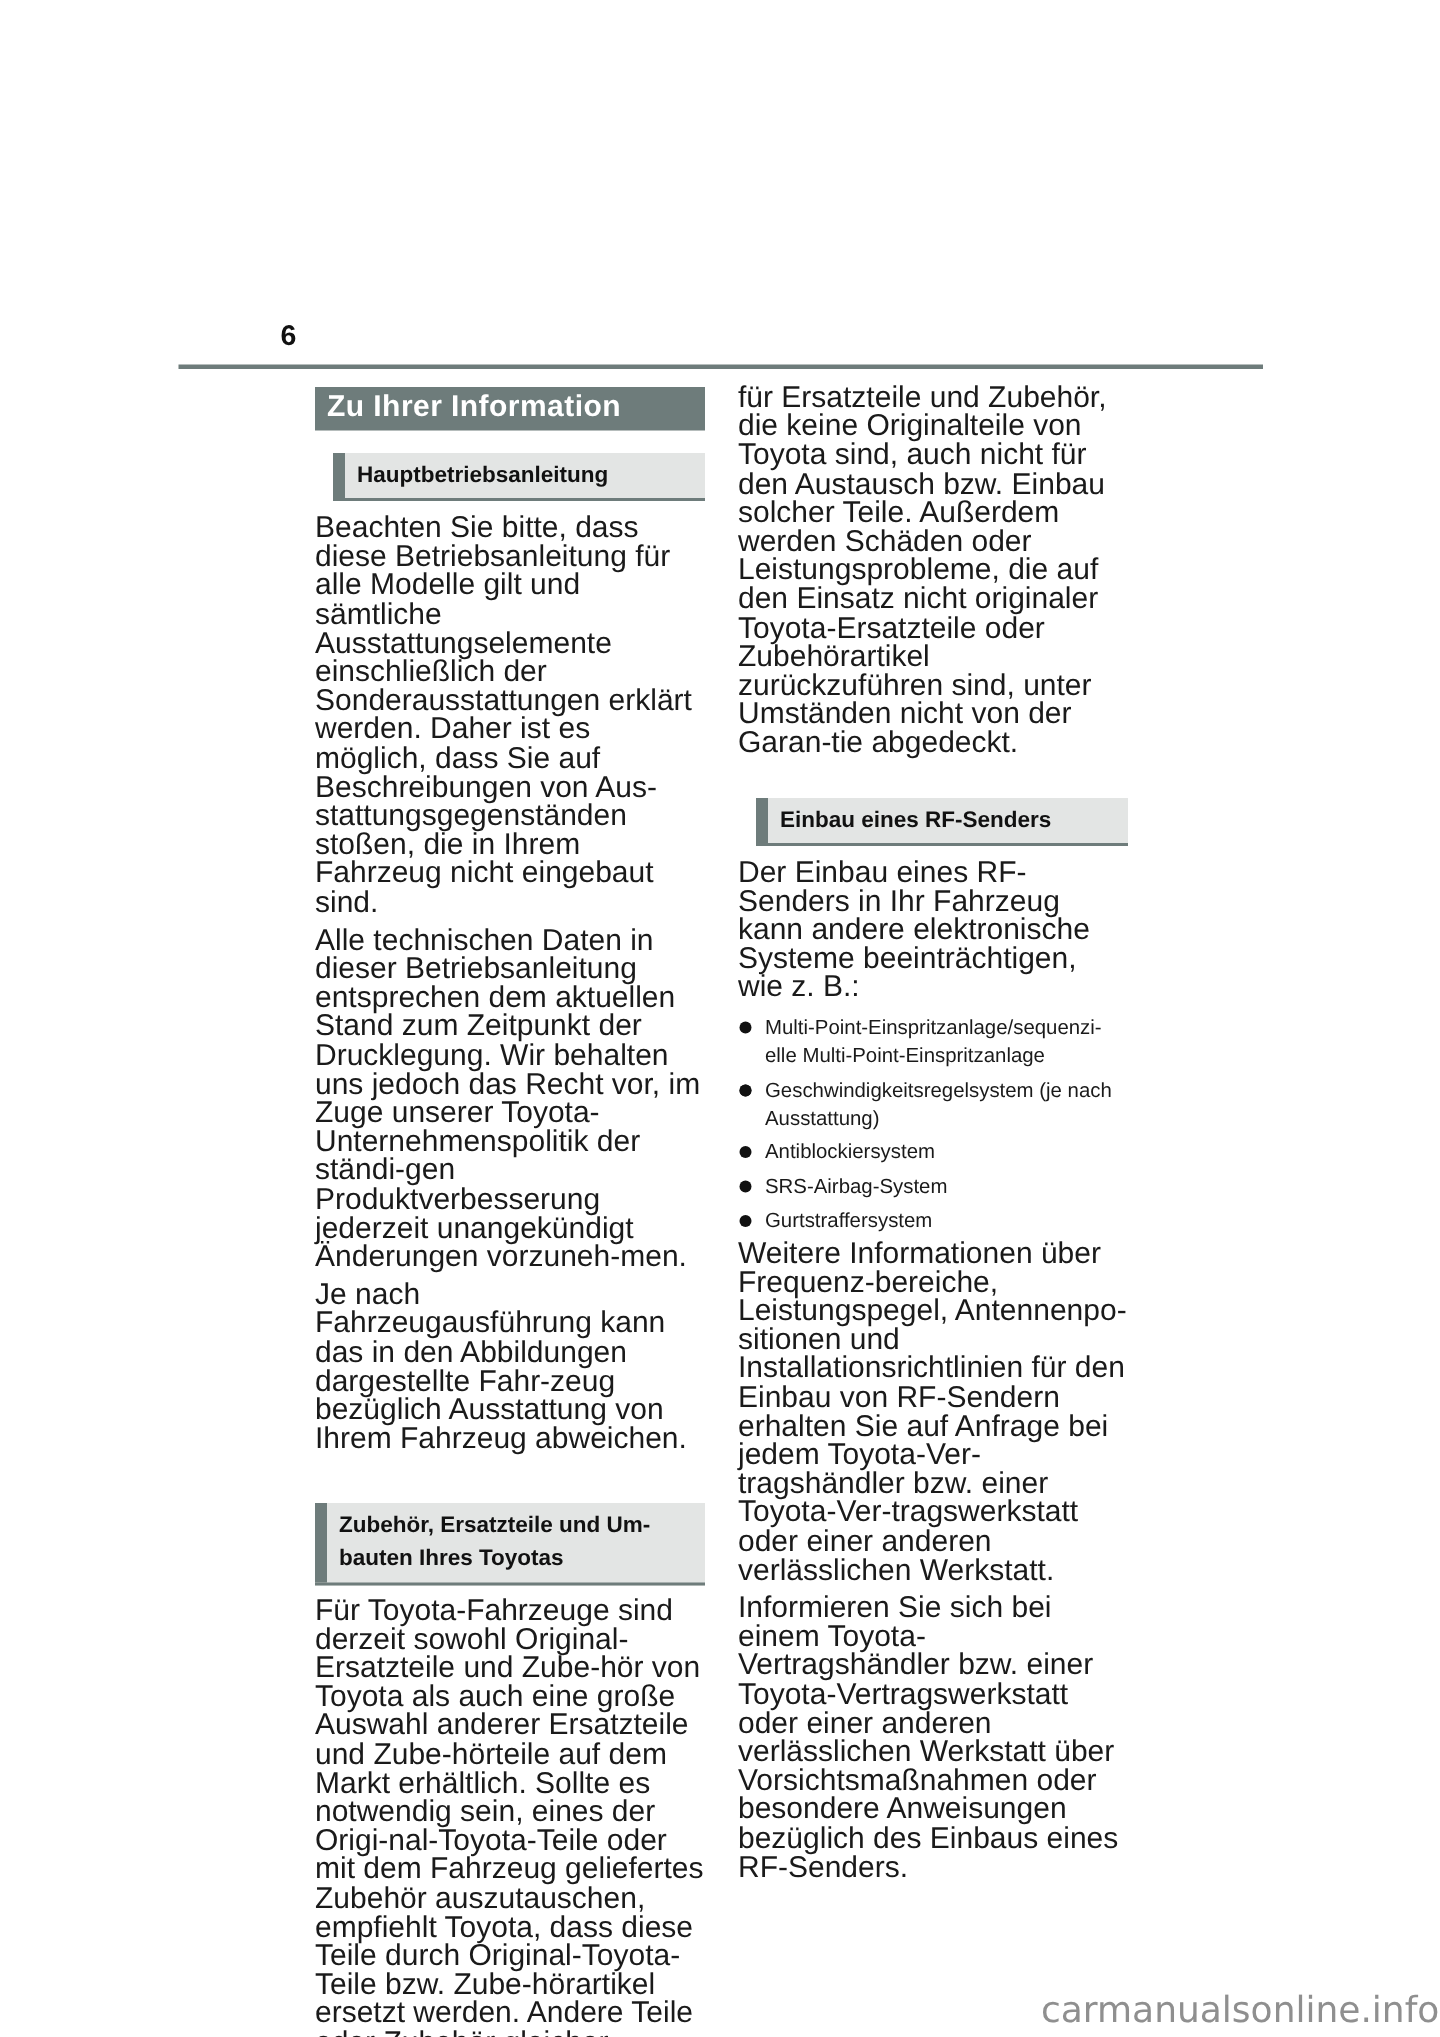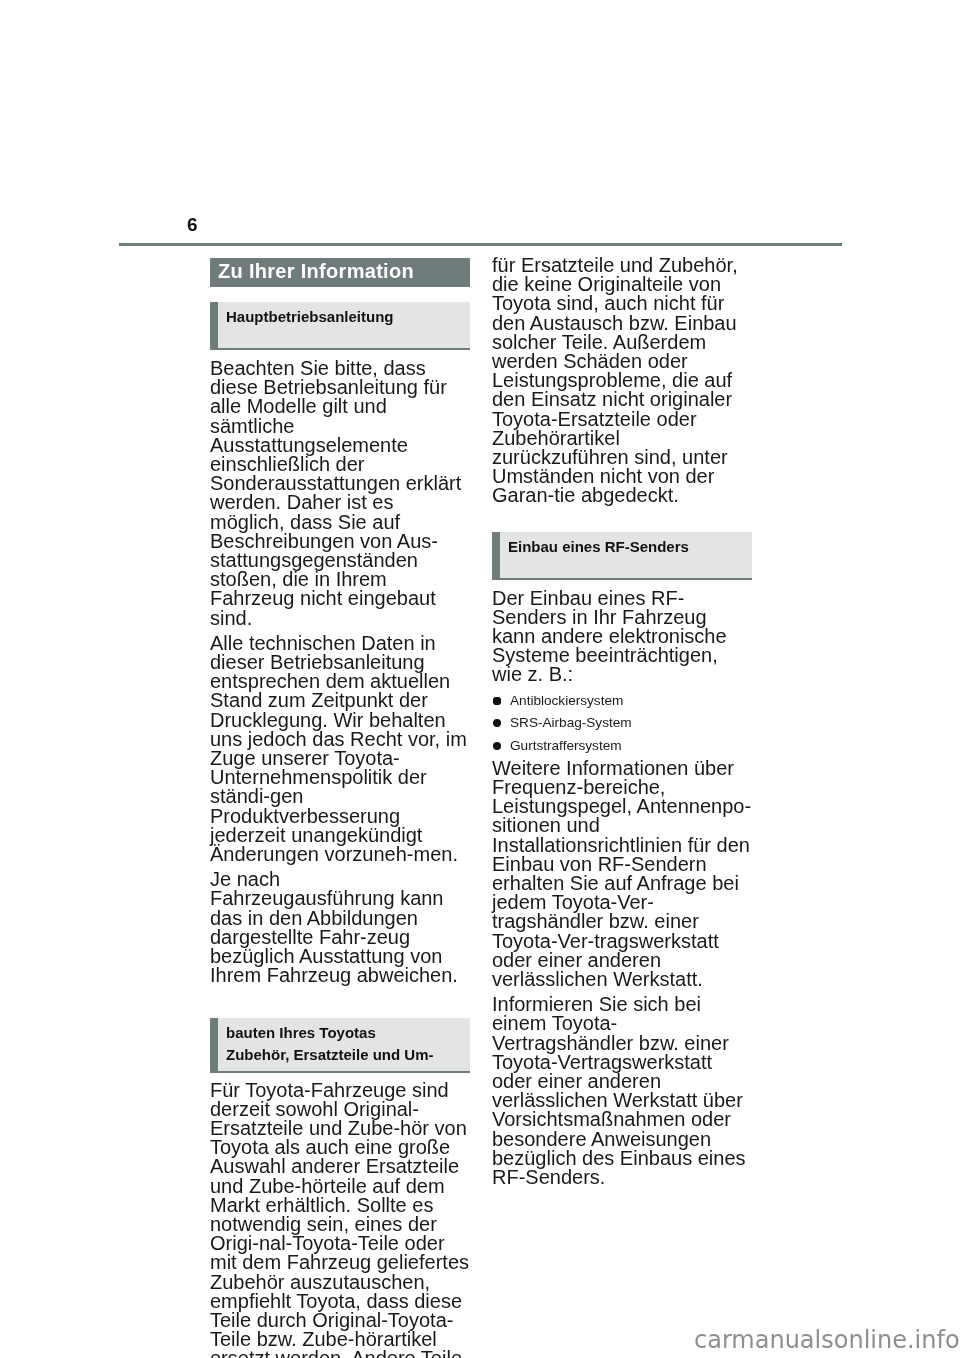--- a/index.html
+++ b/index.html
@@ -64,21 +64,21 @@
     }
     .section-header::before {
       content: "";
       position: absolute;
       left: 0;
       top: 0;
       bottom: 0;
       width: 8px;
       background: #6e7c7b;
     }
-    .section-header.single { height: 48px; }
+    .section-header.single { height: 32px; margin-left: 12px; }
     .p {
       font-size: 20px;
       line-height: 19.2px;
       margin: 0 0 6px 0;
       color: #1a1a1a;
     }
 
     .bullets {
       list-style: none;
       margin: 0 0 2px 0;
@@ -124,40 +124,41 @@
   <div class="section-header single">
     <span>Hauptbetriebsanleitung</span>
   </div>
   <div style="height:9px"></div>
   <p class="p">Beachten Sie bitte, dass diese Betriebsanleitung für alle Modelle gilt und sämtliche Ausstattungselemente einschließlich der Sonderausstattungen erklärt werden. Daher ist es möglich, dass Sie auf Beschreibungen von Aus-stattungsgegenständen stoßen, die in Ihrem Fahrzeug nicht eingebaut sind.</p>
   <p class="p">Alle technischen Daten in dieser Betriebsanleitung entsprechen dem aktuellen Stand zum Zeitpunkt der Drucklegung. Wir behalten uns jedoch das Recht vor, im Zuge unserer Toyota-Unternehmenspolitik der ständi-gen Produktverbesserung jederzeit unangekündigt Änderungen vorzuneh-men.</p>
   <p class="p">Je nach Fahrzeugausführung kann das in den Abbildungen dargestellte Fahr-zeug bezüglich Ausstattung von Ihrem Fahrzeug abweichen.</p>
 
   <div style="height:26px"></div>
   <div class="section-header">
+    <div>Zubehör, Ersatzteile und Um-</div>
     <div>bauten Ihres Toyotas</div>
-    <div>Zubehör, Ersatzteile und Um-</div>
   </div>
   <div style="height:8px"></div>
   <p class="p">Für Toyota-Fahrzeuge sind derzeit sowohl Original-Ersatzteile und Zube-hör von Toyota als auch eine große Auswahl anderer Ersatzteile und Zube-hörteile auf dem Markt erhältlich. Sollte es notwendig sein, eines der Origi-nal-Toyota-Teile oder mit dem Fahrzeug geliefertes Zubehör auszutauschen, empfiehlt Toyota, dass diese Teile durch Original-Toyota-Teile bzw. Zube-hörartikel ersetzt werden. Andere Teile oder Zubehör gleicher Qualität können ebenfalls verwendet werden. Toyota übernimmt keine Haftung oder Garantie</p>
 </div>
 
 <div class="col col-right">
   <p class="p">für Ersatzteile und Zubehör, die keine Originalteile von Toyota sind, auch nicht für den Austausch bzw. Einbau solcher Teile. Außerdem werden Schäden oder Leistungsprobleme, die auf den Einsatz nicht originaler Toyota-Ersatzteile oder Zubehörartikel zurückzuführen sind, unter Umständen nicht von der Garan-tie abgedeckt.</p>
 
   <div style="height:20px"></div>
   <div class="section-header single">
     <span>Einbau eines RF-Senders</span>
   </div>
   <div style="height:9px"></div>
   <p class="p">Der Einbau eines RF-Senders in Ihr Fahrzeug kann andere elektronische Systeme beeinträchtigen, wie z. B.:</p>
 
   <ul class="bullets">
+    <li><span class="dot"></span><span>Multi-Point-Einspritzanlage/sequenzi-elle Multi-Point-Einspritzanlage</span></li>
     <li><span class="dot"></span></li>
-    <li><span class="dot"></span></li>
+    <li><span class="dot"></span><span>Geschwindigkeitsregelsystem (je nach Ausstattung)</span></li>
     <li><span class="dot"></span><span>Antiblockiersystem</span></li>
     <li><span class="dot"></span><span>SRS-Airbag-System</span></li>
     <li><span class="dot"></span><span>Gurtstraffersystem</span></li>
   </ul>
 
   <p class="p">Weitere Informationen über Frequenz-bereiche, Leistungspegel, Antennenpo-sitionen und Installationsrichtlinien für den Einbau von RF-Sendern erhalten Sie auf Anfrage bei jedem Toyota-Ver-tragshändler bzw. einer Toyota-Ver-tragswerkstatt oder einer anderen verlässlichen Werkstatt.</p>
   <p class="p">Informieren Sie sich bei einem Toyota-Vertragshändler bzw. einer Toyota-Vertragswerkstatt oder einer anderen verlässlichen Werkstatt über Vorsichtsmaßnahmen oder besondere Anweisungen bezüglich des Einbaus eines RF-Senders.</p>
 </div>
 
 <div class="watermark">carmanualsonline.info</div>

